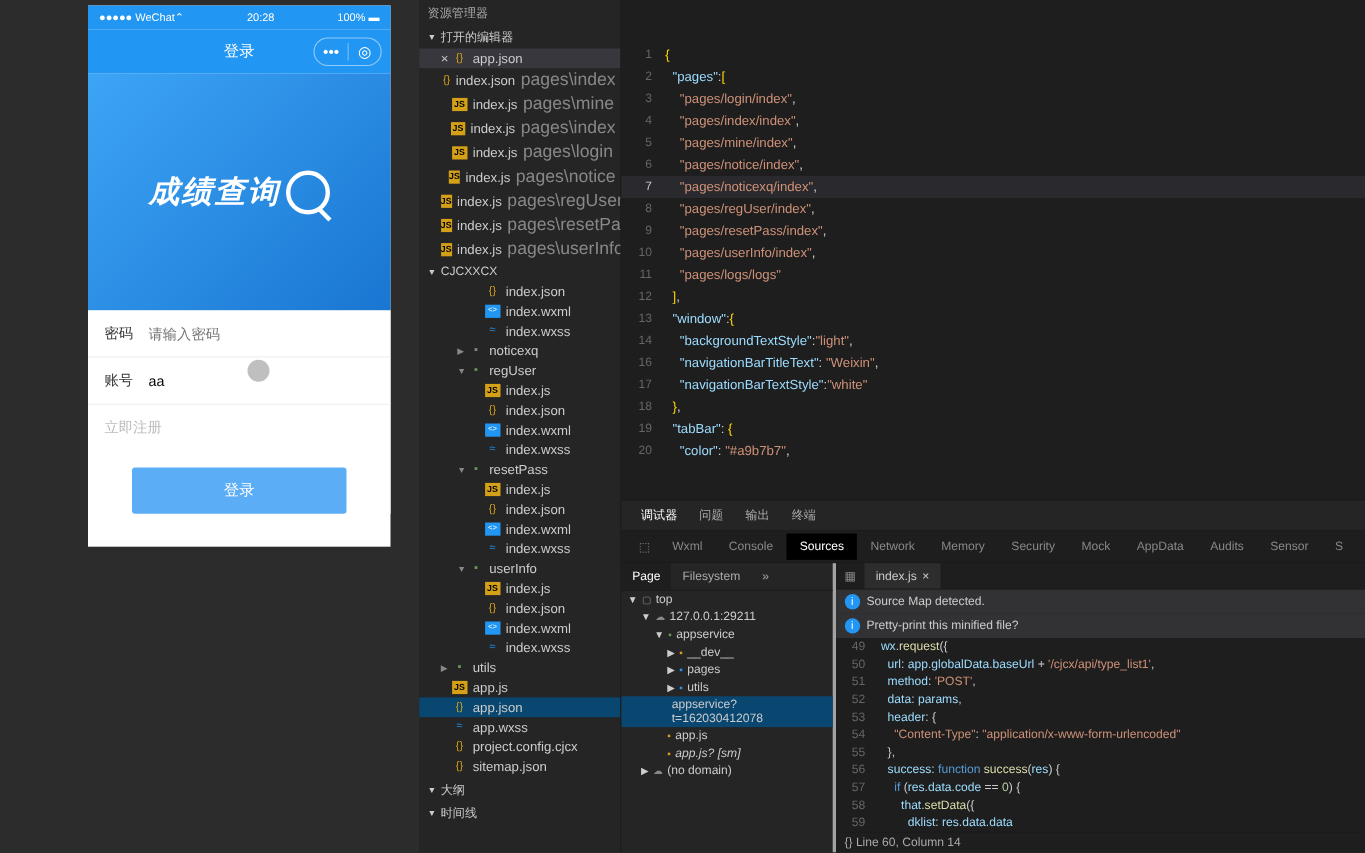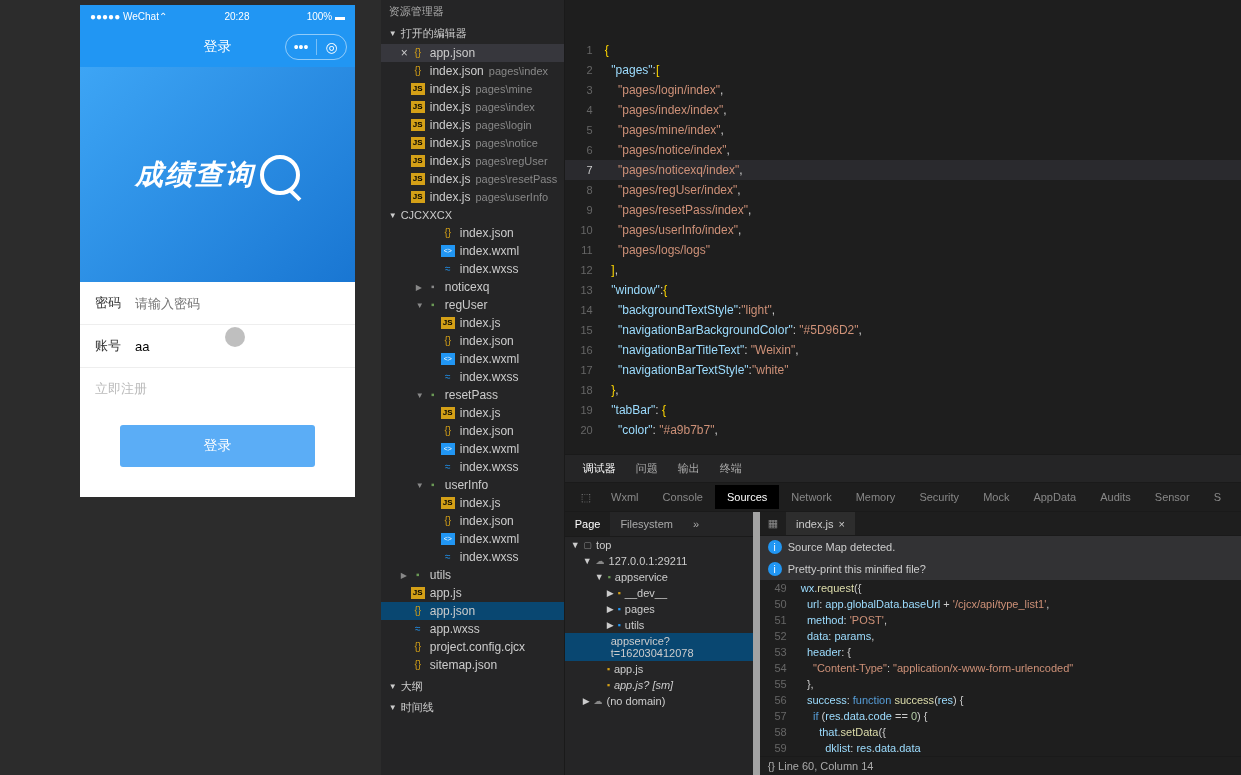--- a/index.html
+++ b/index.html
@@ -27,21 +27,21 @@
 
 .explorer { width: 210px; background: #252526; border-right: 1px solid #1a1a1a; overflow: hidden; }
 .exp-header { padding: 4px 8px; font-size: 11px; color: #aaa; }
 .exp-section { font-size: 11px; padding: 3px 8px; color: #ccc; display: flex; align-items: center; }
 .exp-section::before { content: '▼'; font-size: 8px; margin-right: 4px; }
 .exp-item { padding: 2px 4px 2px 20px; font-size: 12px; color: #ccc; display: flex; align-items: center; white-space: nowrap; cursor: pointer; }
 .exp-item.active { background: #37373d; }
 .exp-item.selected { background: #094771; }
 .exp-sub { padding-left: 35px; }
 .exp-sub2 { padding-left: 50px; }
-.exp-dim { color: #888; margin-left: 5px; font-size: 11px; }
+.exp-dim { color: #888; margin-left: 5px; font-size: 16px; }
 .ico { width: 14px; height: 12px; margin-right: 5px; display: inline-block; text-align: center; font-size: 10px; line-height: 12px; }
 .ico-json { color: #d4a017; }
 .ico-js { background: #d4a017; color: #000; font-size: 8px; font-weight: bold; }
 .ico-wxml { background: #2196f3; color: #fff; font-size: 7px; }
 .ico-wxss { color: #2196f3; }
 .ico-folder { color: #888; }
 .ico-folder-open { color: #6a9955; }
 .arrow { width: 10px; font-size: 8px; color: #888; }
 
 
@@ -60,21 +60,21 @@
 
 
 .debug { flex: 1; display: flex; flex-direction: column; background: #252526; }
 .debug-tabs { display: flex; border-bottom: 1px solid #1a1a1a; padding: 0 8px; font-size: 11px; }
 .debug-tab { padding: 6px 10px; color: #aaa; cursor: pointer; }
 .debug-tab.active { color: #fff; }
 .debug-subtabs { display: flex; border-bottom: 1px solid #1a1a1a; padding: 2px 8px; font-size: 11px; background: #1e1e1e; align-items: center; }
 .debug-subtab { padding: 6px 12px; color: #888; cursor: pointer; }
 .debug-subtab.active { color: #fff; background: #000; }
 .debug-body { flex: 1; display: flex; }
-.pages-tree { width: 195px; background: #252526; border-right: 7px solid #a3a3a3; }
+.pages-tree { width: 195px; background: #252526; border-right: 3px solid #a3a3a3; }
 .pages-tab-row { display: flex; border-bottom: 1px solid #1a1a1a; font-size: 11px; }
 .pages-tab { padding: 6px 10px; color: #aaa; }
 .pages-tab.active { background: #1e1e1e; color: #fff; }
 .tree-item { padding: 2px 6px; font-size: 11px; color: #ccc; display: flex; align-items: center; }
 .tree-item.sel { background: #094771; }
 .tree-ico { margin-right: 4px; font-size: 9px; }
 .source-view { flex: 1; background: #1e1e1e; font-family: Consolas, monospace; font-size: 11px; }
 .src-tabs { display: flex; border-bottom: 1px solid #1a1a1a; }
 .src-tab { padding: 5px 10px; background: #2d2d2d; font-size: 11px; display: flex; align-items: center; gap: 5px; }
 .info-bar { background: #323234; padding: 4px 8px; color: #ccc; display: flex; align-items: center; gap: 6px; font-size: 11px; }
@@ -367,24 +367,20 @@
         </div>
         <div class="line">
           <span class="gutter">13</span>
           <span class="code"><span class="s-punc">  </span><span class="s-key">"window"</span><span class="s-punc">:</span><span class="s-brace">{</span></span>
         </div>
         <div class="line">
           <span class="gutter">14</span>
           <span class="code"><span class="s-punc">    </span><span class="s-key">"backgroundTextStyle"</span><span class="s-punc">:</span><span class="s-str">"light"</span><span class="s-punc">,</span></span>
         </div>
         <div class="line">
-          <span class="gutter">15</span>
-          <span class="code"><span class="s-punc">    </span><span class="s-key">"navigationBarBackgroundColor"</span><span class="s-punc">: </span><span class="s-str">"#5D96D2"</span><span class="s-punc">,</span></span>
-        </div>
-        <div class="line">
           <span class="gutter">16</span>
           <span class="code"><span class="s-punc">    </span><span class="s-key">"navigationBarTitleText"</span><span class="s-punc">: </span><span class="s-str">"Weixin"</span><span class="s-punc">,</span></span>
         </div>
         <div class="line">
           <span class="gutter">17</span>
           <span class="code"><span class="s-punc">    </span><span class="s-key">"navigationBarTextStyle"</span><span class="s-punc">:</span><span class="s-str">"white"</span></span>
         </div>
         <div class="line">
           <span class="gutter">18</span>
           <span class="code"><span class="s-punc">  </span><span class="s-brace">}</span><span class="s-punc">,</span></span>

